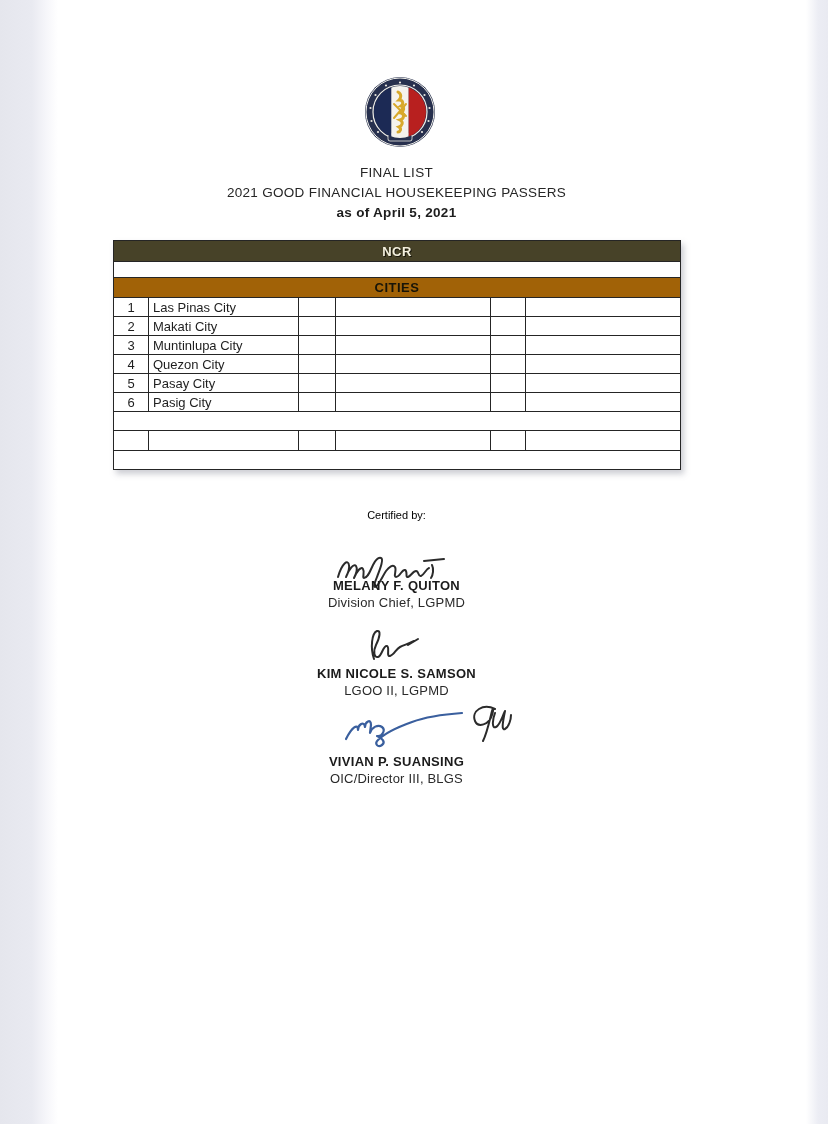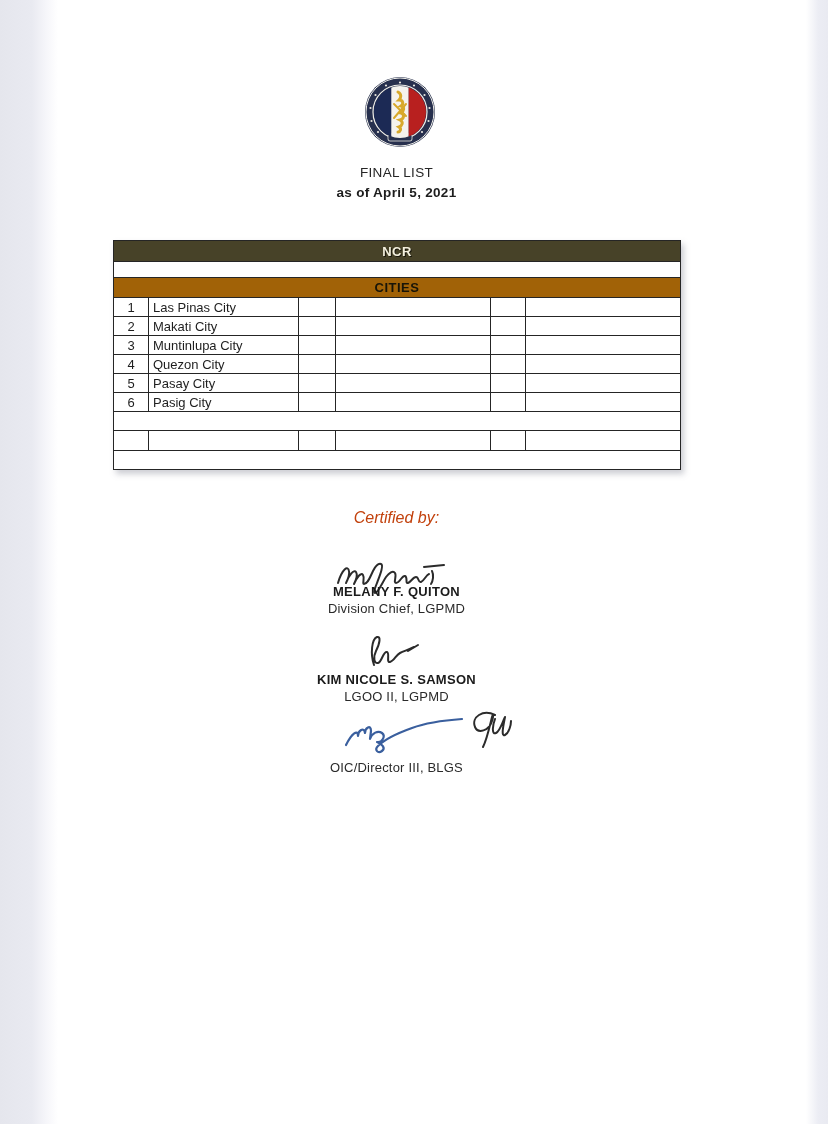--- a/index.html
+++ b/index.html
@@ -62,21 +62,21 @@
   .empty-band td { height: 16px; }
   .spacer-band td { height: 19px; }
   .num-cell { text-align: center; }
   .muni-row td { height: 20px; }
 
   
   .cert-block {
     position: absolute; left: 65px; top: 509px; width: 567px;
     text-align: center;
   }
-  .cert-label { font-size: 16px; color: #c2410c; font-style: italic; }
+  .cert-label { font-size: 11px; color: #000000; }
   .sig { display: block; margin: 0 auto; }
   .sig-1 { margin-top: 16px; }
   .sig-2 { margin-top: 30px; margin-bottom: -14px; }
   .sig-3 { margin-top: 12px; margin-bottom: -2px; transform: translateX(8px); }
   .sig-scribble { position: absolute; left: 352px; top: 150px; }
   .sign-name  { font-size: 13px; font-weight: bold; color: #1b1b1b; line-height: 17px; letter-spacing: 0.3px; }
   .sign-title { font-size: 13px; color: #2a2a2a; line-height: 17px; letter-spacing: 0.2px; }
   .signatory { position: relative; }
 </style>
 </head>
@@ -118,20 +118,21 @@
           <rect x="44.7" y="10" width="17.3" height="52" fill="#b8201f"></rect>
           <path d="M34 16 C38 18 37 22 35 24 C39 24 40 28 37 30 C41 31 40 35 37 37
                    C41 38 40 43 36 44 C40 46 38 50 35 51 C38 53 36 56 34 56" fill="none" stroke="#d8a92c" stroke-width="3" stroke-linecap="round"></path>
           <path d="M30 28 L42 40 M42 28 L30 42" stroke="#d8a92c" stroke-width="2" stroke-linecap="round"></path>
         </g>
       </svg>
     </div>
 
     <div class="title-block">
       <div class="title-line">FINAL LIST</div>
+      <div class="title-line">2021 GOOD FINANCIAL HOUSEKEEPING PASSERS</div>
       <div class="date-line">as of April 5, 2021</div>
     </div>
 
     <table class="gfh-table">
       <colgroup>
         <col style="width:35px">
           <col style="width:150px">
           <col style="width:37px">
         <col style="width:155px">
           <col style="width:35px">
@@ -241,18 +242,19 @@
         <div class="sign-name">KIM NICOLE S. SAMSON</div>
         <div class="sign-title">LGOO II, LGPMD</div>
       </div>
 
       <div class="signatory">
         <svg class="sig sig-3" width="126" height="44" viewBox="0 0 126 44">
           <path d="M4 28 C10 16 16 12 16 19 C16 14 22 9 23 16 C23 11 29 7 29 14 L28 22
                    C30 16 36 13 40 16 C44 19 40 26 35 25 C40 27 44 31 40 34 C36 37 32 33 36 29
                    C42 23 56 16 70 11 C86 5 106 3 120 2" fill="none" stroke="#3a5f9e" stroke-width="2.2" stroke-linecap="round" stroke-linejoin="round"></path>
         </svg>
+        <div class="sign-name">VIVIAN P. SUANSING</div>
         <div class="sign-title">OIC/Director III, BLGS</div>
       </div>
     </div>
 
   </div>
 </div>
 
 </body></html>

